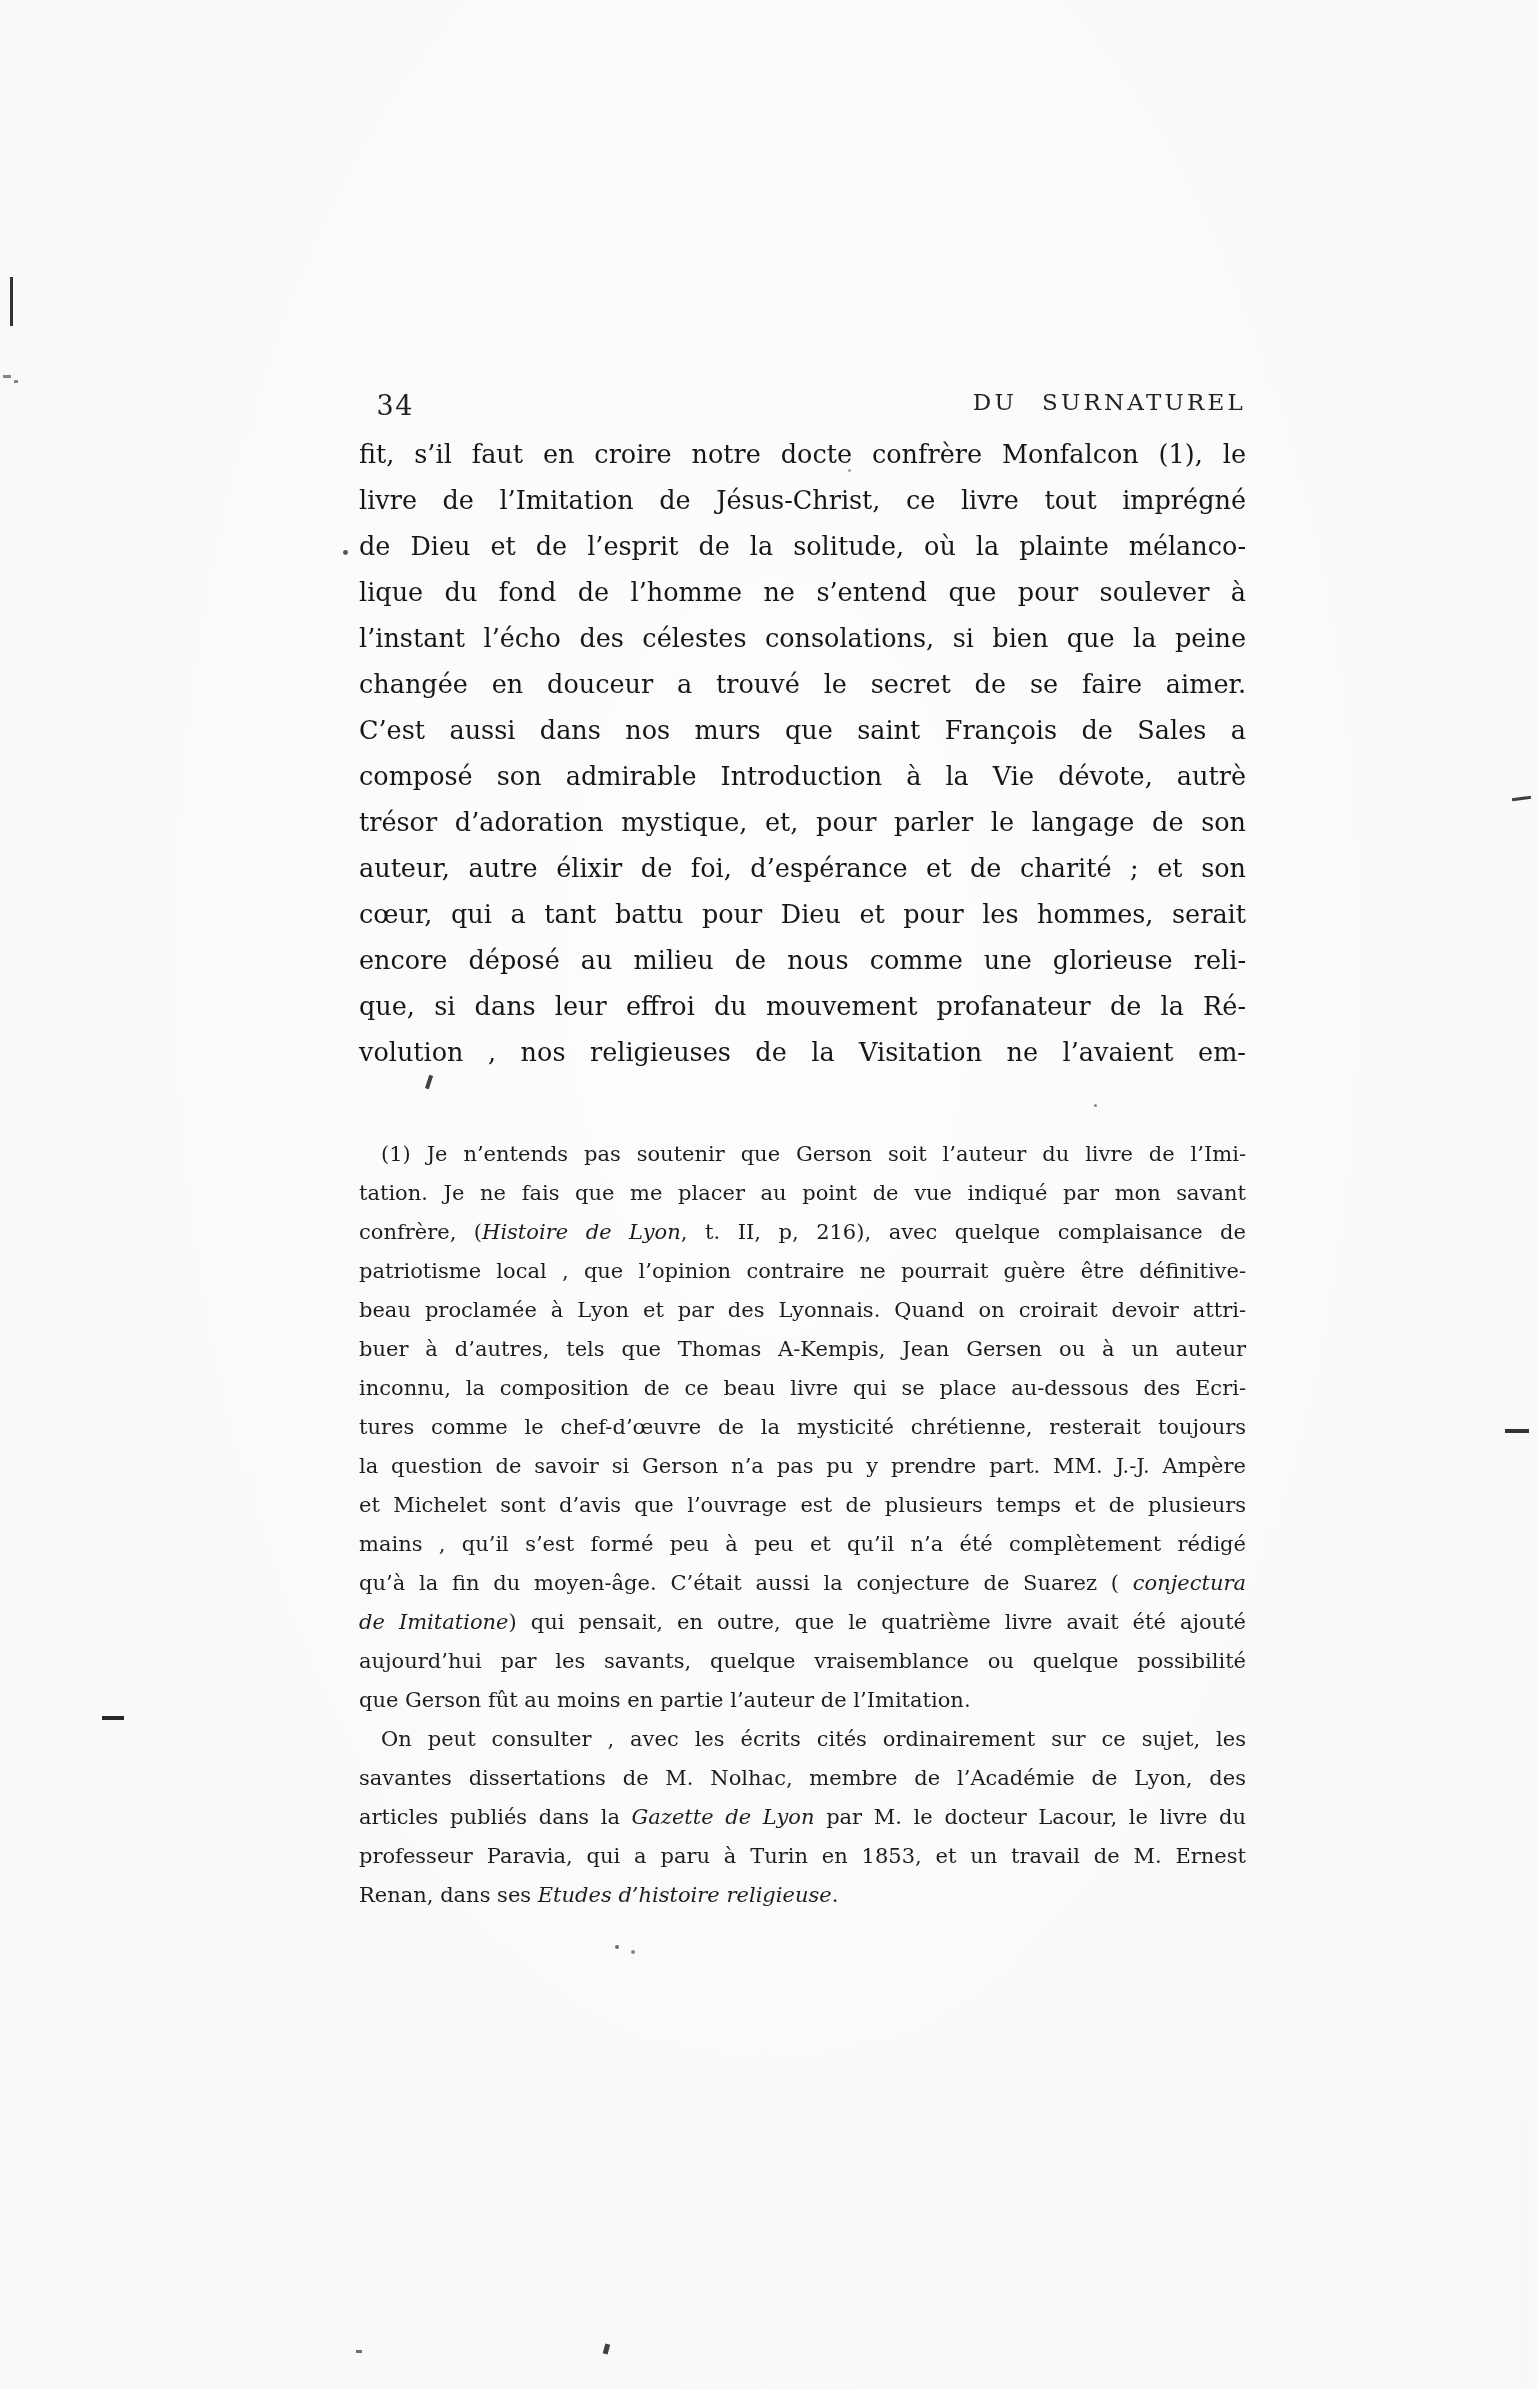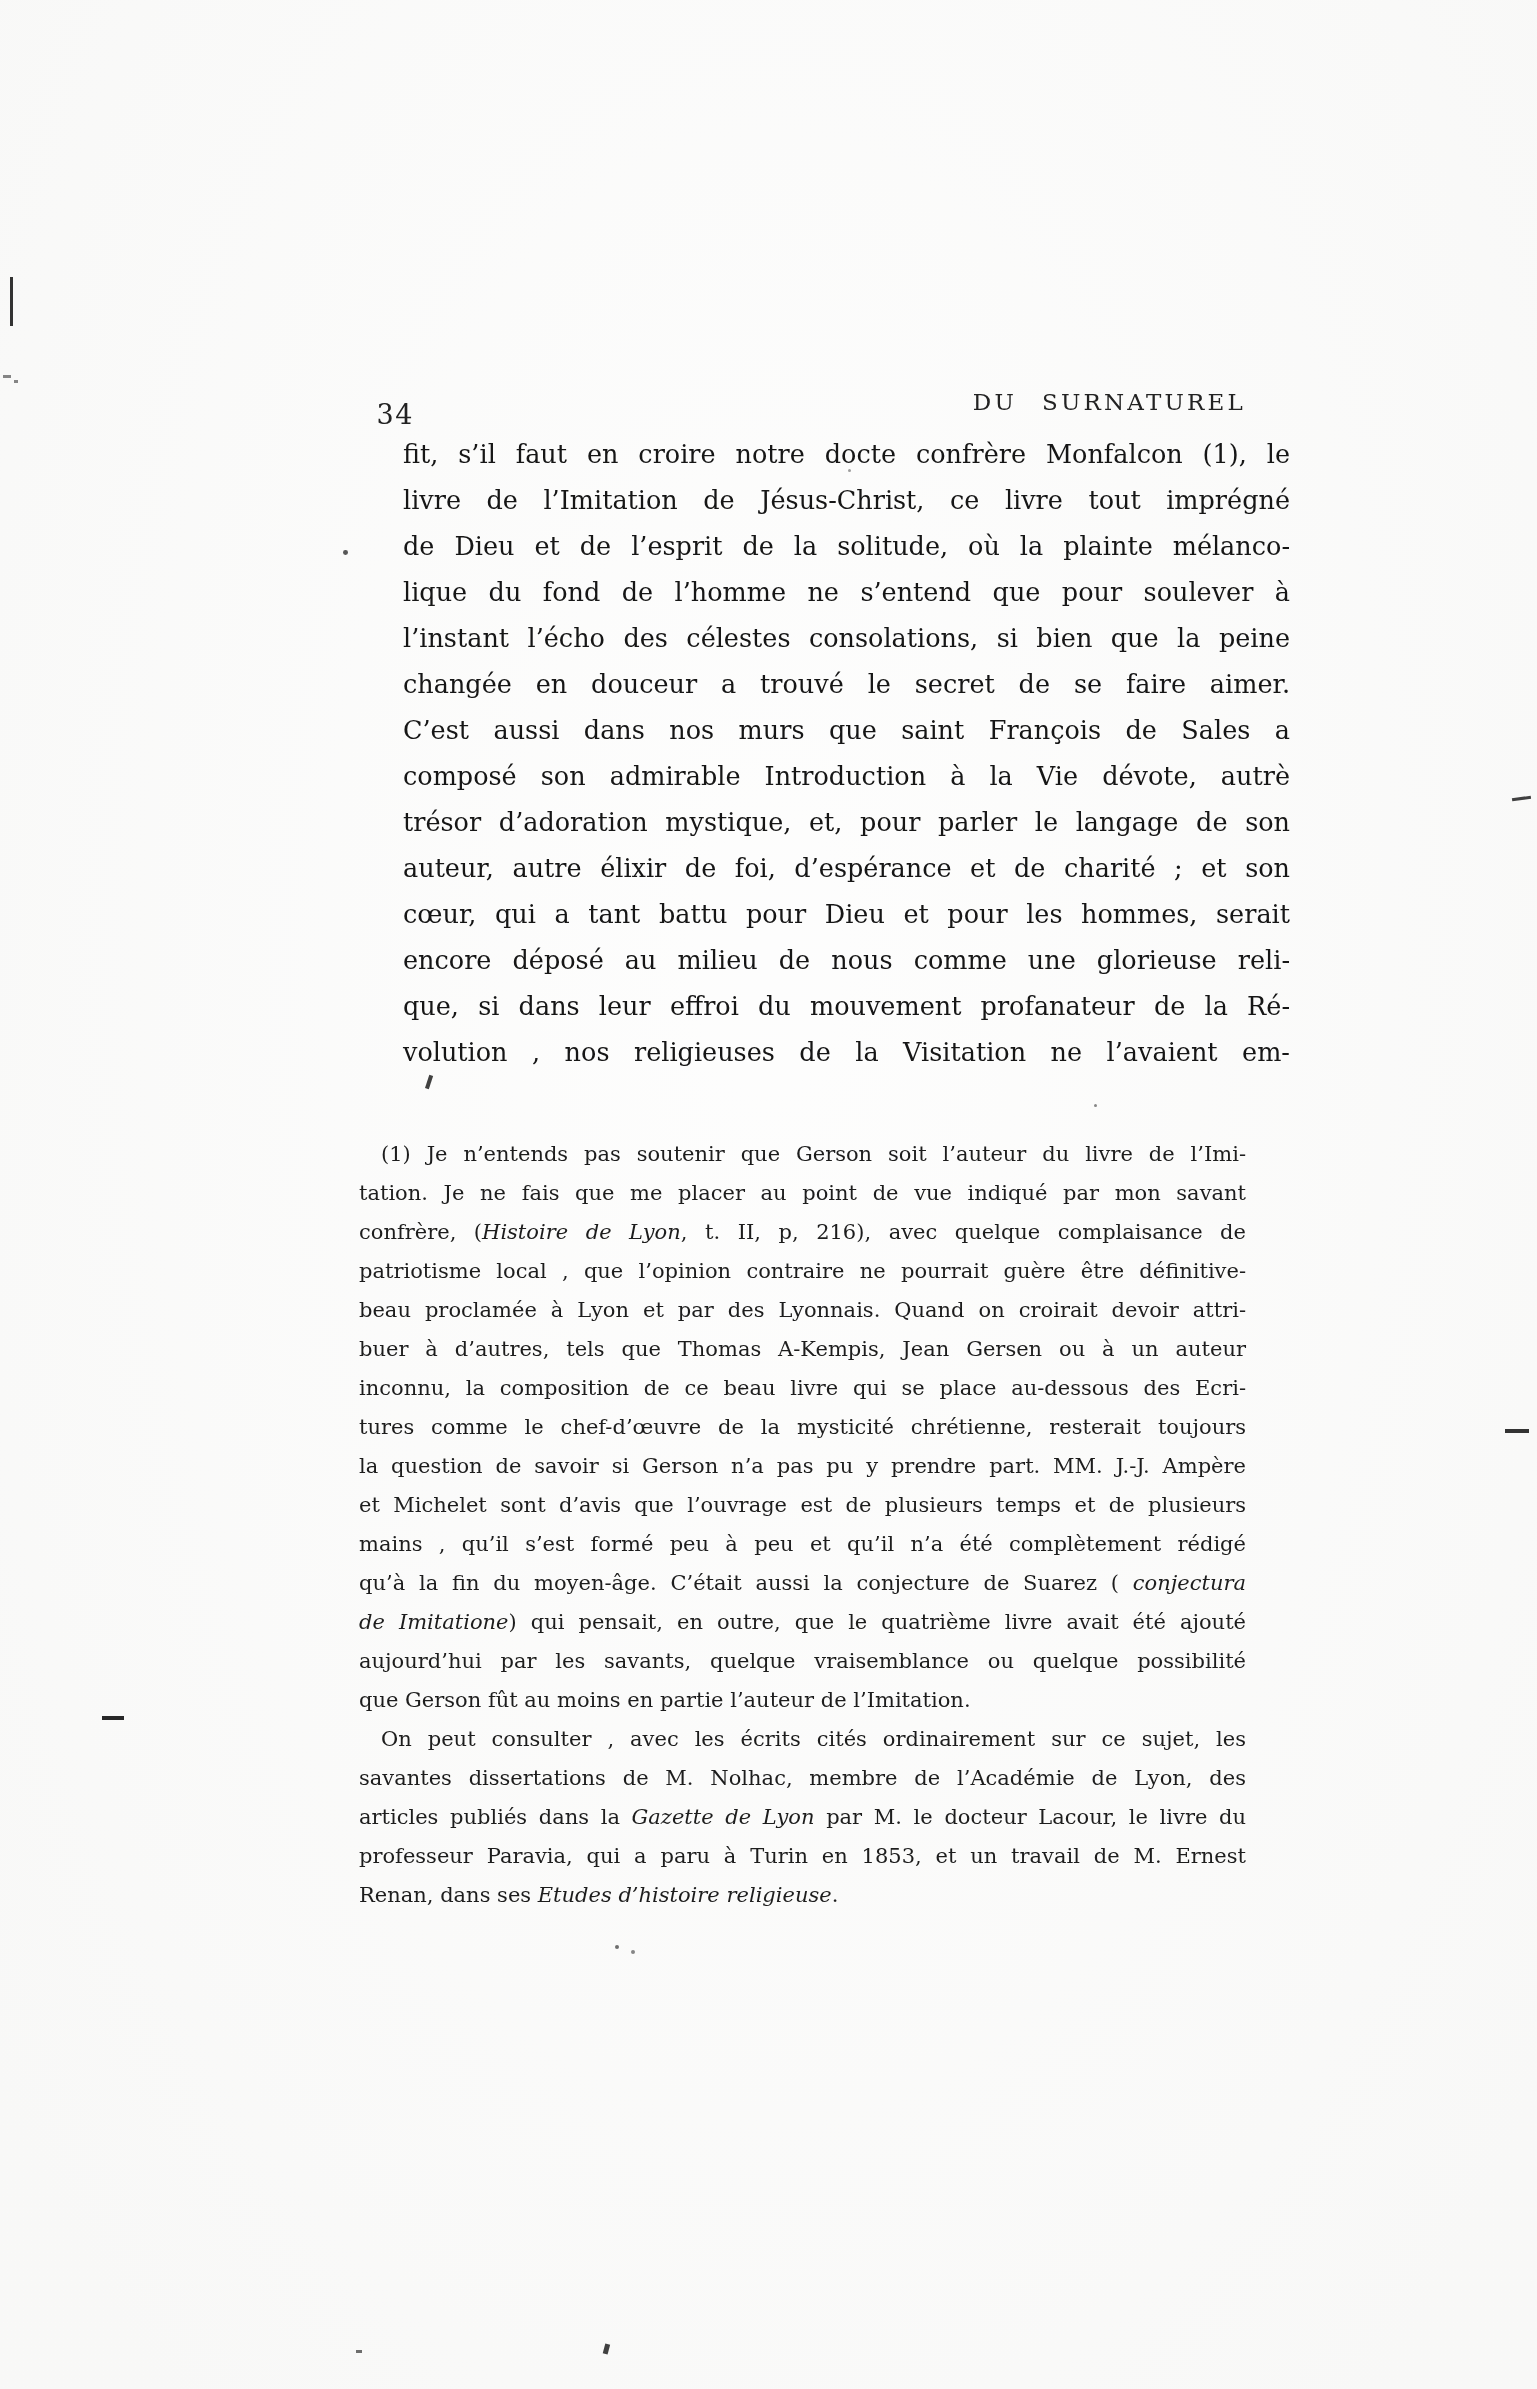--- a/index.html
+++ b/index.html
@@ -21,21 +21,21 @@
   .page-header {
     position: absolute;
     left: 359px;
     top: 386px;
     width: 887px;
     height: 40px;
   }
   .page-number {
     position: absolute;
     left: 17.5px;
-    top: 13px;
+    top: 4px;
     font-size: 27px;
     letter-spacing: 1.6px;
     color: #222;
   }
   .running-title {
     position: absolute;
     left: 0;
     right: 0;
     top: 3.2px;
     text-align: right;
@@ -45,21 +45,20 @@
     color: #232323;
   }
   .body-text {
     position: absolute;
     left: 359px;
     top: 431px;
     width: 887px;
     font-size: 25.5px;
     line-height: 46px;
     color: #161616;
-    margin-left: 44px;
   }
   .bline {
     text-align: justify;
     text-align-last: justify;
     white-space: normal;
   }
   .footnote {
     position: absolute;
     left: 359px;
     top: 1135px;

